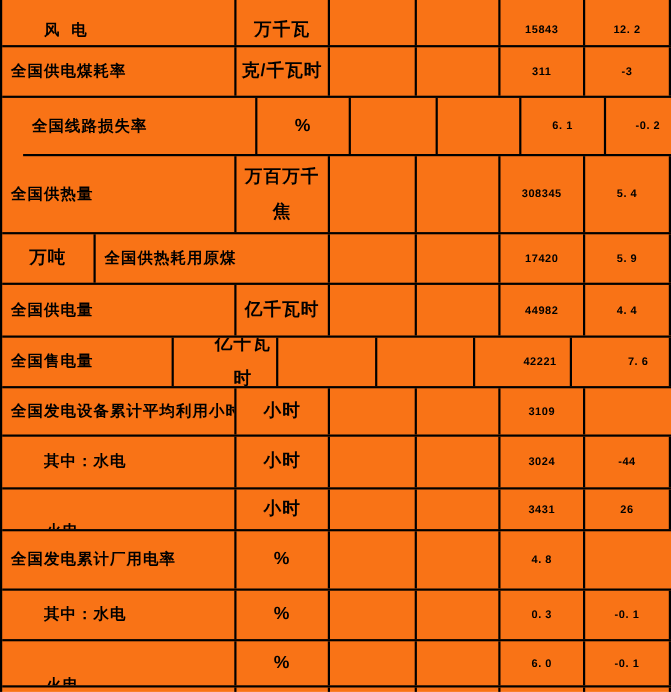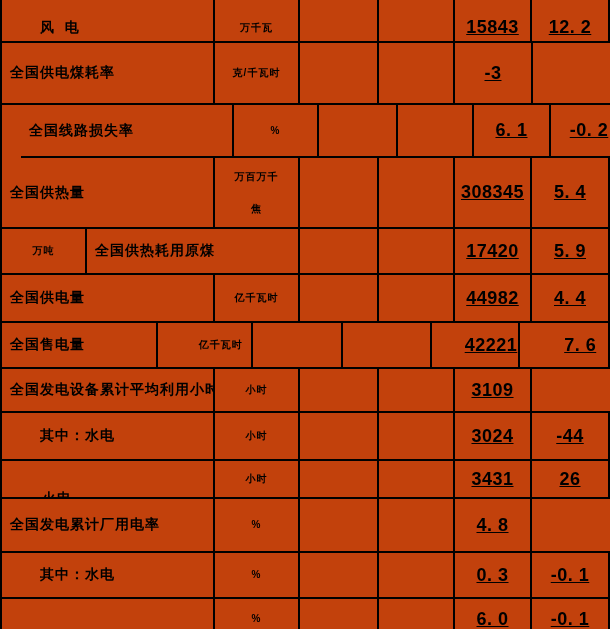--- a/index.html
+++ b/index.html
@@ -1,19 +1,19 @@
 <!DOCTYPE html>
 <html><head>
 <meta charset="utf-8">
 <style>
   html,body{margin:0;padding:0;background:#ffffff;}
   #stage{
     position:relative;
     width:610px;height:629px;
-    background:#c2410c;
+    background:#f97316;
     overflow:hidden;
     font-family:"Liberation Sans","DejaVu Sans",sans-serif;
     font-weight:700;
     color:#000000;
   }
   #grid{
     position:absolute;left:0;top:0;
     width:608px;
     border-left:2px solid #000000;
   }
@@ -37,29 +37,28 @@
   .c-e2    {width:76px;}
   .c-value {width:77px;justify-content:center;text-align:center;}
   .c-change{width:78px;justify-content:center;text-align:center;}
   .c-item span{
     white-space:pre;
     font-size:14px;
     letter-spacing:1px;
   }
   .c-unit span{
     white-space:pre-line;
-    font-size:10px;
+    font-size:16px;
     line-height:32px;
     letter-spacing:1px;
   }
   .c-value span,.c-change span{
-    font-size:18px;
+    font-size:10px;
     white-space:pre;
     letter-spacing:0.5px;
-    text-decoration:underline;
   }
   
   .row.first .cell{padding-top:14px;}
   .indent-0 span{padding-left:8px;}
   .indent-1 span{padding-left:38px;}
   .indent-2 span{padding-left:40px;margin-top:40px;}
 </style>
 </head>
 <body>
 
@@ -74,29 +73,32 @@
     </div>
     <div class="cell c-e1"></div>
     <div class="cell c-e2"></div>
     <div class="cell c-value">
       <span>15843</span>
     </div>
     <div class="cell c-change">
       <span>12. 2</span>
     </div>
   </div>
-      <div class="row" style="height: 62px;">
+      <div class="row" style="height: 46px;">
     <div class="cell c-item indent-0">
       <span>全国供电煤耗率</span>
     </div>
     <div class="cell c-unit">
       <span>克/千瓦时</span>
     </div>
     <div class="cell c-e1"></div>
     <div class="cell c-e2"></div>
+    <div class="cell c-value">
+      <span>311</span>
+    </div>
     <div class="cell c-change">
       <span>-3</span>
     </div>
   </div>
       <div class="row" style="height: 53px; margin-left: 19px;">
     <div class="cell c-item indent-0">
       <span>全国线路损失率</span>
     </div>
     <div class="cell c-unit">
       <span>%</span>

